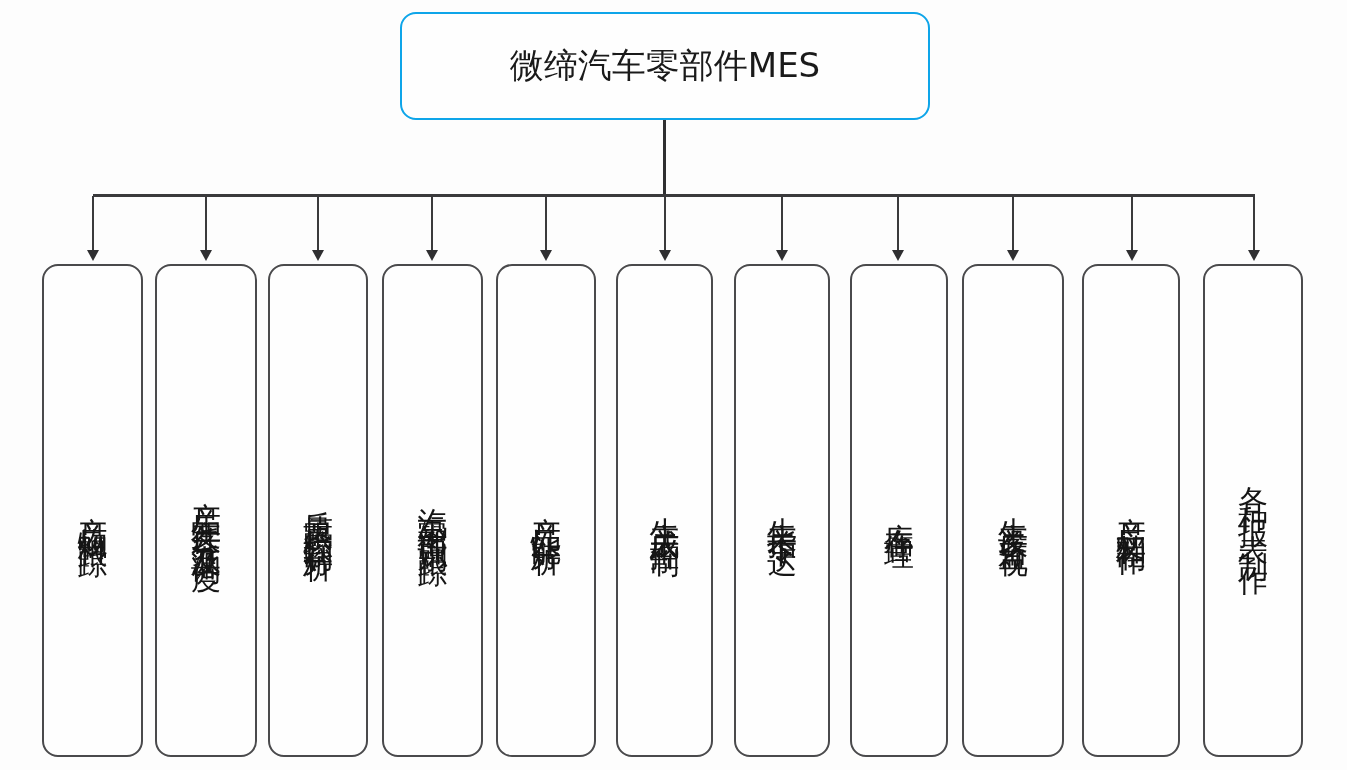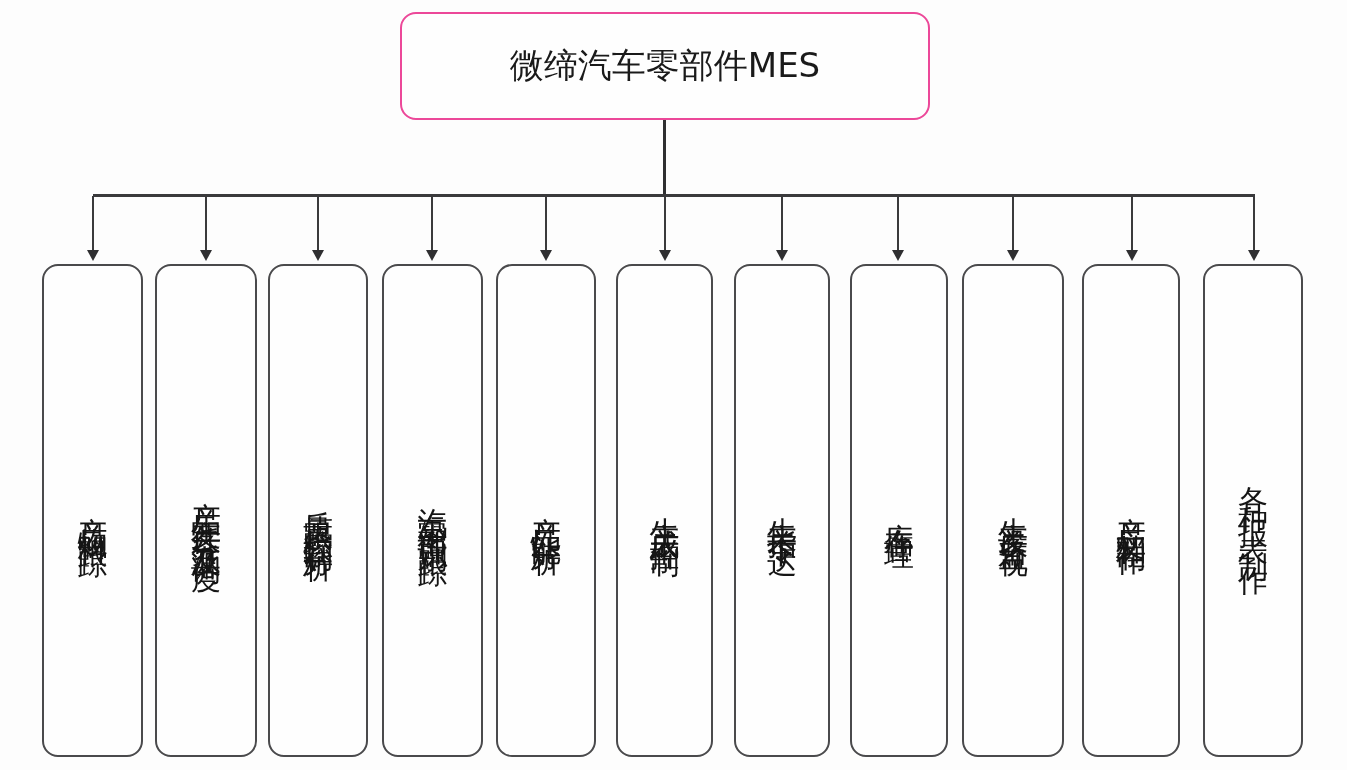--- a/index.html
+++ b/index.html
@@ -17,21 +17,21 @@
   }
 
   
   .root-node {
     position: absolute;
     left: 400px;
     top: 12px;
     width: 530px;
     height: 108px;
     box-sizing: border-box;
-    border: 2px solid #ec4899;
+    border: 2px solid #0ea5e9;
     border-radius: 16px;
     background: #fefefe;
     display: flex;
     align-items: center;
     justify-content: center;
   }
   .root-label {
     font-size: 34px;
     line-height: 1.1;
     color: #1a1a1a;

